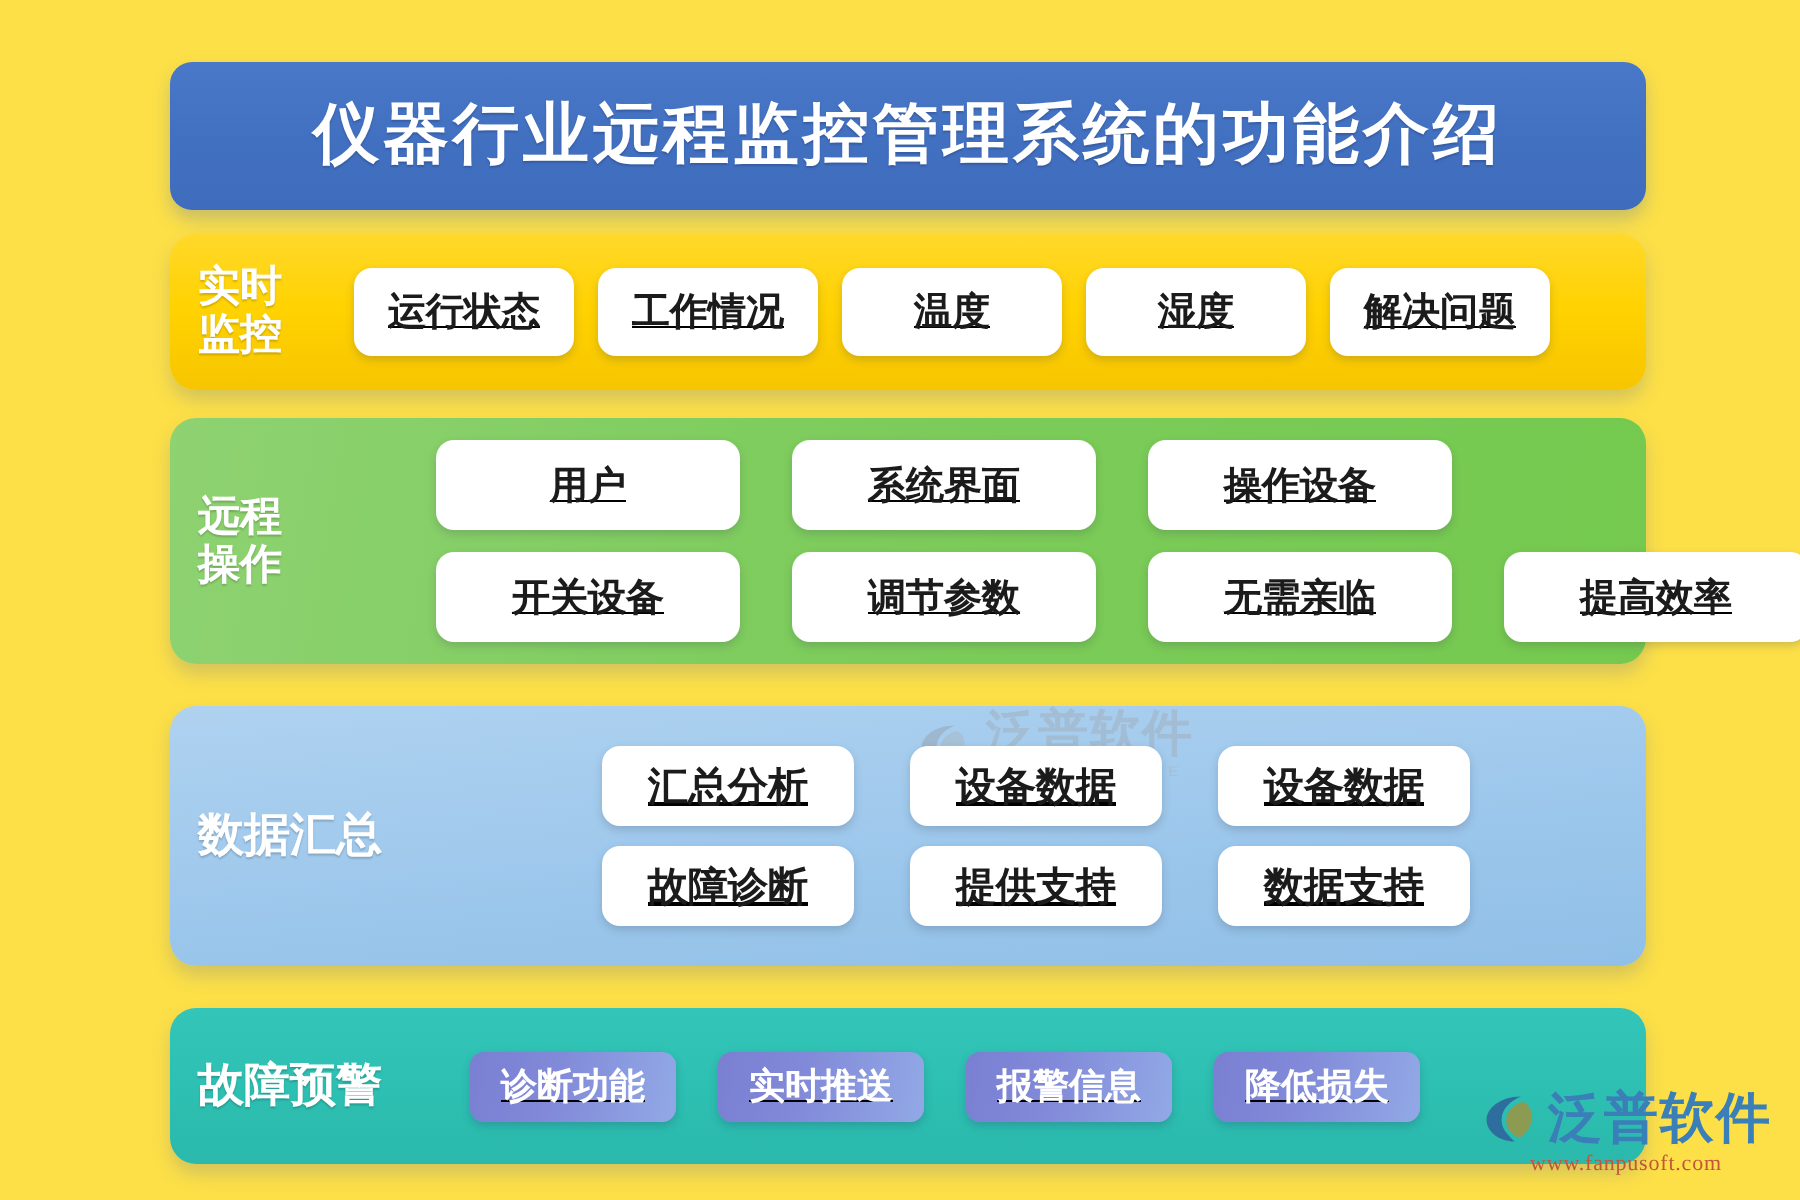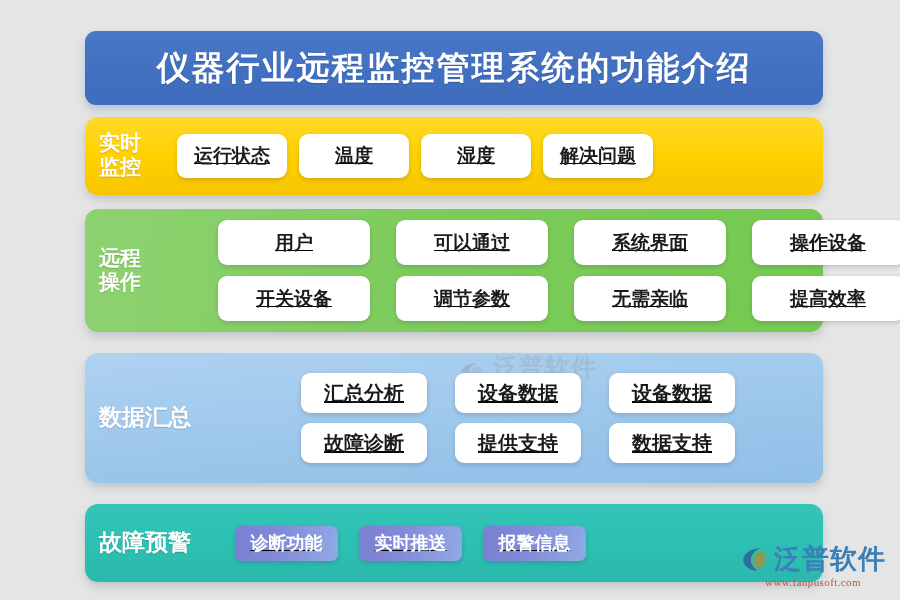--- a/index.html
+++ b/index.html
@@ -15,21 +15,21 @@
     background: #ffffff;
     font-family: "Liberation Serif", "DejaVu Serif", serif;
     position: relative;
   }
 
   #infographic {
     position: absolute;
     left: 0; top: 0;
     width: 900px;
     height: 600px;
-    background: #e5e5e5;
+    background: #fde047;
   }
 
   
   .title-banner {
     position: absolute;
     left: 85px;
     top: 31px;
     width: 738px;
     height: 74px;
     background: linear-gradient(180deg, #4A78C8 0%, #4270C0 55%, #3F6CBC 100%);
@@ -255,34 +255,34 @@
   <div class="title-banner">
     <div class="title-text">仪器行业远程监控管理系统的功能介绍</div>
   </div>
 
   <div class="band" id="band-monitor">
     <div class="band-label">实时
 监控</div>
     <div class="chip-area">
       <div class="chip-row">
         <div class="chip">运行状态</div>
+        <div class="chip">工作情况</div>
         <div class="chip">温度</div>
         <div class="chip">湿度</div>
         <div class="chip">解决问题</div>
       </div>
     </div>
   </div>
 
   <div class="band" id="band-remote">
     <div class="band-label">远程
 操作</div>
     <div class="chip-area">
       <div class="chip-row">
         <div class="chip">用户</div>
-        <div class="chip">可以通过</div>
         <div class="chip">系统界面</div>
         <div class="chip">操作设备</div>
       </div>
       <div class="chip-row">
         <div class="chip">开关设备</div>
         <div class="chip">调节参数</div>
         <div class="chip">无需亲临</div>
         <div class="chip">提高效率</div>
       </div>
     </div>
@@ -316,20 +316,21 @@
     </div>
   </div>
 
   <div class="band" id="band-alert">
     <div class="band-label">故障预警</div>
     <div class="chip-area">
       <div class="chip-row">
         <div class="chip-purple">诊断功能</div>
         <div class="chip-purple">实时推送</div>
         <div class="chip-purple">报警信息</div>
+        <div class="chip-purple">降低损失</div>
       </div>
     </div>
   </div>
 
   <div class="brand-logo">
     <div class="brand-row">
       <svg class="brand-mark" viewBox="0 0 64 64">
         <path d="M44 9 C21 9 7 22 7 34 C7 46 20 57 37 57 C30 50 23 44 23 34 C23 22 33 13 44 9 Z" fill="#2E6E9E"></path>
         <path d="M45 15 C34 19 28 26 28 35 C28 44 34 50 42 53 C51 48 55 40 55 31 C55 22 51 16 45 15 Z" fill="#8C9A52"></path>
       </svg>

